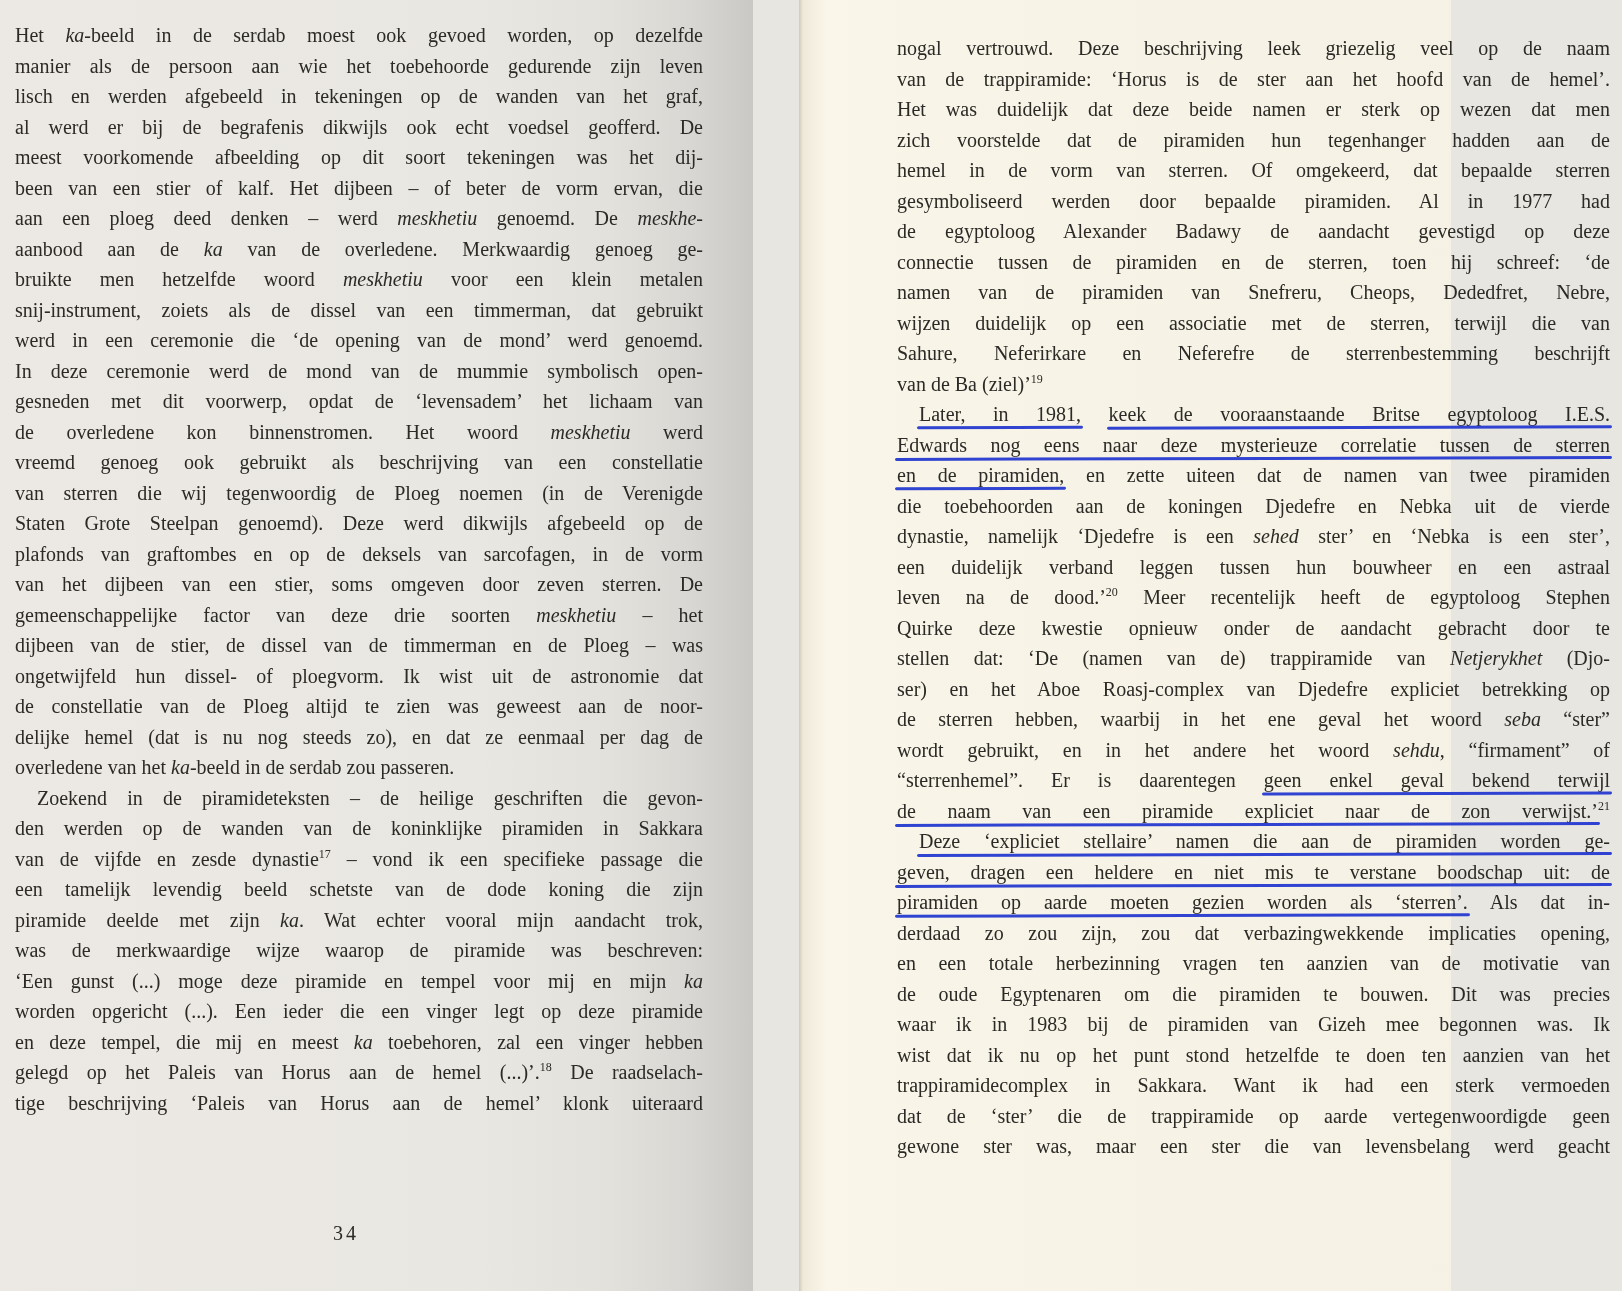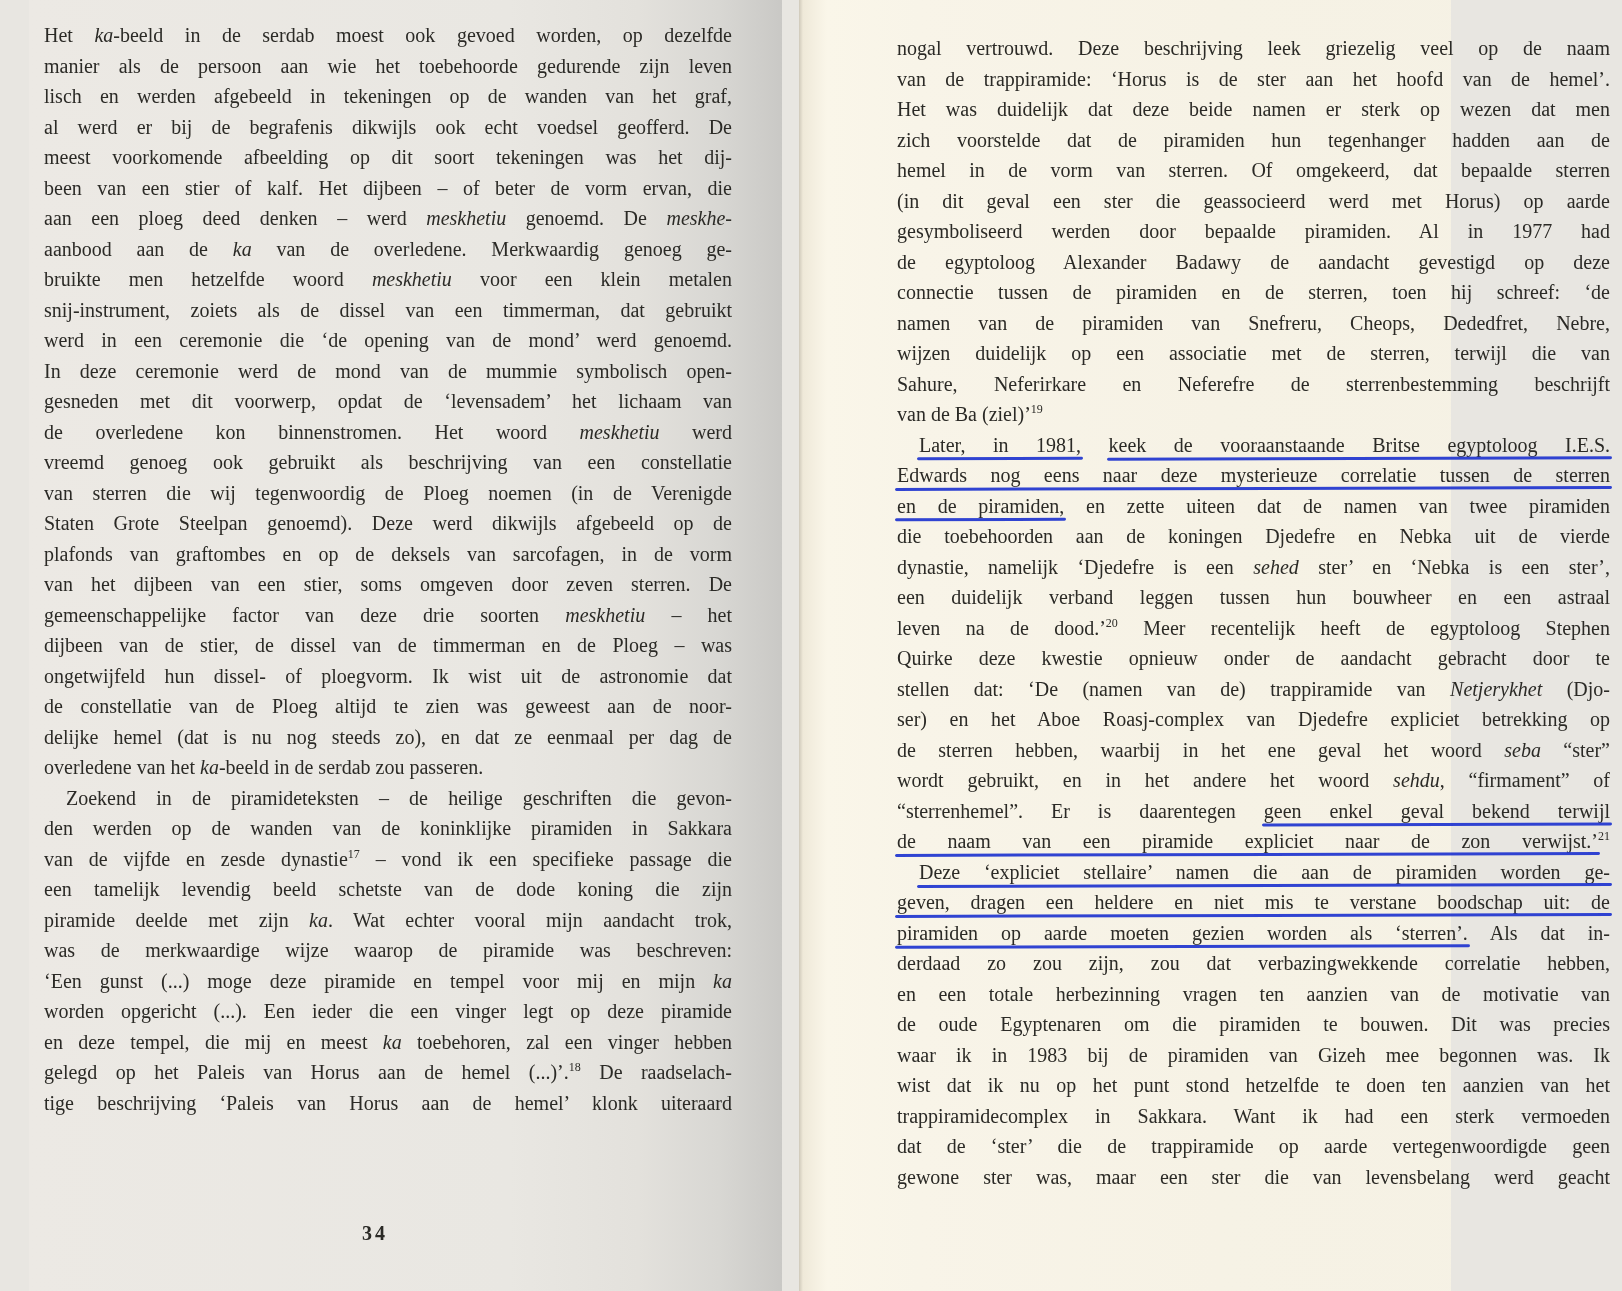--- a/index.html
+++ b/index.html
@@ -8,21 +8,20 @@
     font-family:"Liberation Serif","DejaVu Serif",serif;
     background:#e8e6e1;
   }
   .spread{position:relative;width:1622px;height:1291px;}
   .page{position:absolute;top:0;height:100%;}
   .page-left{
     left:0;width:753px;
     background:linear-gradient(to right,
       #ece9e4 0px,#e9e7e2 480px,#e3e1dc 610px,#d8d7d3 690px,
       #c9c8c5 755px,#b6b5b2 785px,#989793 795px,#5a5954 799px);
-    margin-left:29px;
   }
   .page-right{
     left:799px;width:652px;
     background:linear-gradient(to right,
       #cfc9ba 0px,#efe9d9 4px,#faf6e9 28px,#f8f4e8 120px,
       #f6f2e5 420px,#f5f1e4 823px);
   }
   .text-col{position:absolute;color:var(--ink,#2b2a26);}
   .col-left{left:15px;top:20px;width:688px;}
   .col-right{left:98px;top:33px;width:713px;}
@@ -35,21 +34,21 @@
   .line.indent{text-indent:22px;}
   .it{font-style:italic;}
   .sup{font-size:12px;vertical-align:super;line-height:0;}
   .pen{position:relative;}
   .pen::after{
     content:"";position:absolute;left:-2px;right:-2px;bottom:-4px;height:3px;
     background:var(--pen-blue,#1e34cf);border-radius:2px;
     transform:rotate(-0.15deg);opacity:0.92;
   }
   .page-num{
-    position:absolute;font-size:20px;letter-spacing:3px;color:var(--ink,#2b2a26);font-weight:bold;
+    position:absolute;font-size:20px;letter-spacing:3px;color:var(--ink,#2b2a26);
   }
   .num-left{left:333px;top:1222px;}
 </style>
 </head>
 <body>
 
 <div class="spread">
   <div class="page page-left">
     <div class="text-col col-left">
         <div class="line"><span>Het </span><span class="it">ka</span><span>-beeld in de serdab moest ook gevoed worden, op dezelfde</span></div>
@@ -91,21 +90,20 @@
       </div>
     <div class="page-num num-left">34</div>
   </div>
   <div class="page page-right">
     <div class="text-col col-right">
         <div class="line"><span>nogal vertrouwd. Deze beschrijving leek griezelig veel op de naam</span></div>
         <div class="line"><span>van de trappiramide: ‘Horus is de ster aan het hoofd van de hemel’.</span></div>
         <div class="line"><span>Het was duidelijk dat deze beide namen er sterk op wezen dat men</span></div>
         <div class="line"><span>zich voorstelde dat de piramiden hun tegenhanger hadden aan de</span></div>
         <div class="line"><span>hemel in de vorm van sterren. Of omgekeerd, dat bepaalde sterren</span></div>
-        <div class="line"><span>(in dit geval een ster die geassocieerd werd met Horus) op aarde</span></div>
         <div class="line"><span>gesymboliseerd werden door bepaalde piramiden. Al in 1977 had</span></div>
         <div class="line"><span>de egyptoloog Alexander Badawy de aandacht gevestigd op deze</span></div>
         <div class="line"><span>connectie tussen de piramiden en de sterren, toen hij schreef: ‘de</span></div>
         <div class="line"><span>namen van de piramiden van Snefreru, Cheops, Dededfret, Nebre,</span></div>
         <div class="line"><span>wijzen duidelijk op een associatie met de sterren, terwijl die van</span></div>
         <div class="line"><span>Sahure, Neferirkare en Neferefre de sterrenbestemming beschrijft</span></div>
         <div class="line end"><span>van de Ba (ziel)’</span><span class="sup">19</span></div>
         <div class="line indent"><span class="pen">Later, in 1981,</span><span> </span><span class="pen">keek de vooraanstaande Britse egyptoloog I.E.S.</span></div>
         <div class="line"><span class="pen">Edwards nog eens naar deze mysterieuze correlatie tussen de sterren</span></div>
         <div class="line"><span class="pen">en de piramiden,</span><span> en zette uiteen dat de namen van twee piramiden</span></div>
@@ -116,21 +114,21 @@
         <div class="line"><span>Quirke deze kwestie opnieuw onder de aandacht gebracht door te</span></div>
         <div class="line"><span>stellen dat: ‘De (namen van de) trappiramide van </span><span class="it">Netjerykhet</span><span> (Djo-</span></div>
         <div class="line"><span>ser) en het Aboe Roasj-complex van Djedefre expliciet betrekking op</span></div>
         <div class="line"><span>de sterren hebben, waarbij in het ene geval het woord </span><span class="it">seba</span><span> “ster”</span></div>
         <div class="line"><span>wordt gebruikt, en in het andere het woord </span><span class="it">sehdu</span><span>, “firmament” of</span></div>
         <div class="line"><span>“sterrenhemel”. Er is daarentegen </span><span class="pen">geen enkel geval bekend terwijl</span></div>
         <div class="line"><span class="pen">de naam van een piramide expliciet naar de zon verwijst.’</span><span class="sup">21</span></div>
         <div class="line indent"><span class="pen">Deze ‘expliciet stellaire’ namen die aan de piramiden worden ge-</span></div>
         <div class="line"><span class="pen">geven, dragen een heldere en niet mis te verstane boodschap uit: de</span></div>
         <div class="line"><span class="pen">piramiden op aarde moeten gezien worden als ‘sterren’.</span><span> Als dat in-</span></div>
-        <div class="line"><span>derdaad zo zou zijn, zou dat verbazingwekkende correlatie hebben,</span></div>
+        <div class="line"><span>derdaad zo zou zijn, zou dat verbazingwekkende implicaties opening,</span></div>
         <div class="line"><span>en een totale herbezinning vragen ten aanzien van de motivatie van</span></div>
         <div class="line"><span>de oude Egyptenaren om die piramiden te bouwen. Dit was precies</span></div>
         <div class="line"><span>waar ik in 1983 bij de piramiden van Gizeh mee begonnen was. Ik</span></div>
         <div class="line"><span>wist dat ik nu op het punt stond hetzelfde te doen ten aanzien van het</span></div>
         <div class="line"><span>trappiramidecomplex in Sakkara. Want ik had een sterk vermoeden</span></div>
         <div class="line"><span>dat de ‘ster’ die de trappiramide op aarde vertegenwoordigde geen</span></div>
         <div class="line"><span>gewone ster was, maar een ster die van levensbelang werd geacht</span></div>
       </div>
 
   </div>

